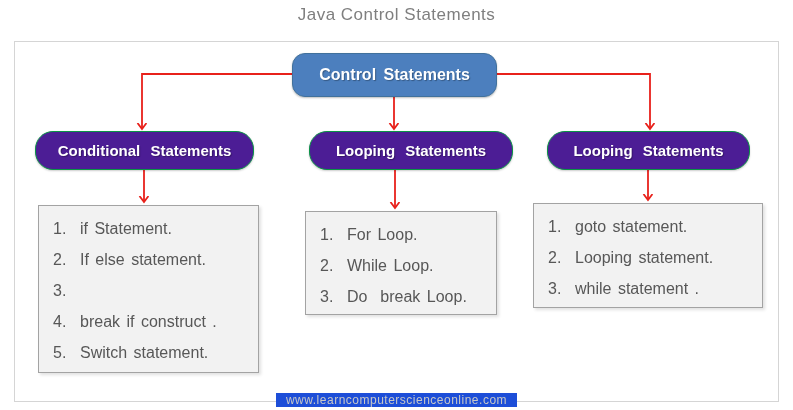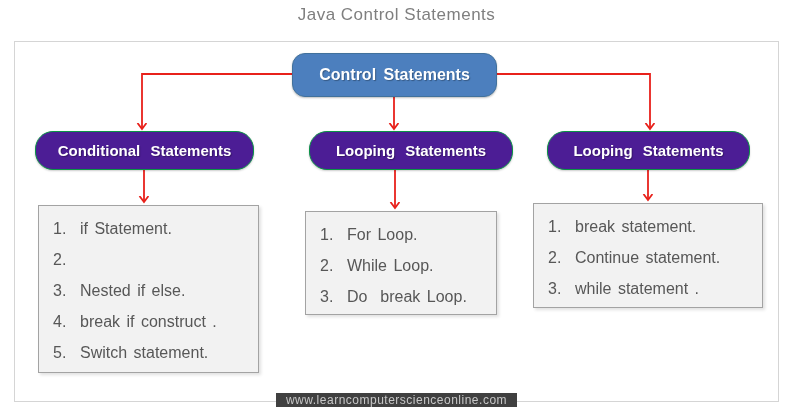--- a/index.html
+++ b/index.html
@@ -42,21 +42,21 @@
   .list-1{left:38px;top:205px;width:221px;height:168px;}
   .list-2{left:305px;top:211px;width:192px;height:104px;}
   .list-3{left:533px;top:203px;width:230px;height:105px;}
   .row{display:flex;height:31px;align-items:center;}
   .row .num{width:27px;flex:0 0 27px;}
   .row .txt{white-space:pre;word-spacing:2px;}
   .footer{
     position:absolute;top:390px;left:0;width:100%;text-align:center;
   }
   .footer span{
-    display:inline-block;background:#404040;padding:0 10px;
+    display:inline-block;background:#1d4ed8;padding:0 10px;
     font-size:12px;color:#c7c7c7;letter-spacing:0.5px;
   }
 </style>
 </head>
 <body>
 
 <div class="canvas">
 
   <div class="title">Java Control Statements</div>
 
@@ -92,24 +92,24 @@
     <span>Looping Statements</span>
   </div>
 
   <div class="list list-1">
     <div class="row">
       <span class="num">1.</span>
       <span class="txt">if Statement.</span>
     </div>
     <div class="row">
       <span class="num">2.</span>
+      <span class="txt">If else statement.</span>
     </div>
     <div class="row">
       <span class="num">3.</span>
-      <span class="txt">Nested if else.</span>
     </div>
     <div class="row">
       <span class="num">4.</span>
       <span class="txt">break if construct .</span>
     </div>
     <div class="row">
       <span class="num">5.</span>
       <span class="txt">Switch statement.</span>
     </div>
   </div>
@@ -125,25 +125,25 @@
     </div>
     <div class="row">
       <span class="num">3.</span>
       <span class="txt">Do  break Loop.</span>
     </div>
   </div>
 
   <div class="list list-3">
     <div class="row">
       <span class="num">1.</span>
-      <span class="txt">break statement.</span>
+      <span class="txt">goto statement.</span>
     </div>
     <div class="row">
       <span class="num">2.</span>
-      <span class="txt">Continue statement.</span>
+      <span class="txt">Looping statement.</span>
     </div>
     <div class="row">
       <span class="num">3.</span>
       <span class="txt">while statement .</span>
     </div>
   </div>
 
   <div class="footer">
     <span>www.learncomputerscienceonline.com</span>
   </div>

